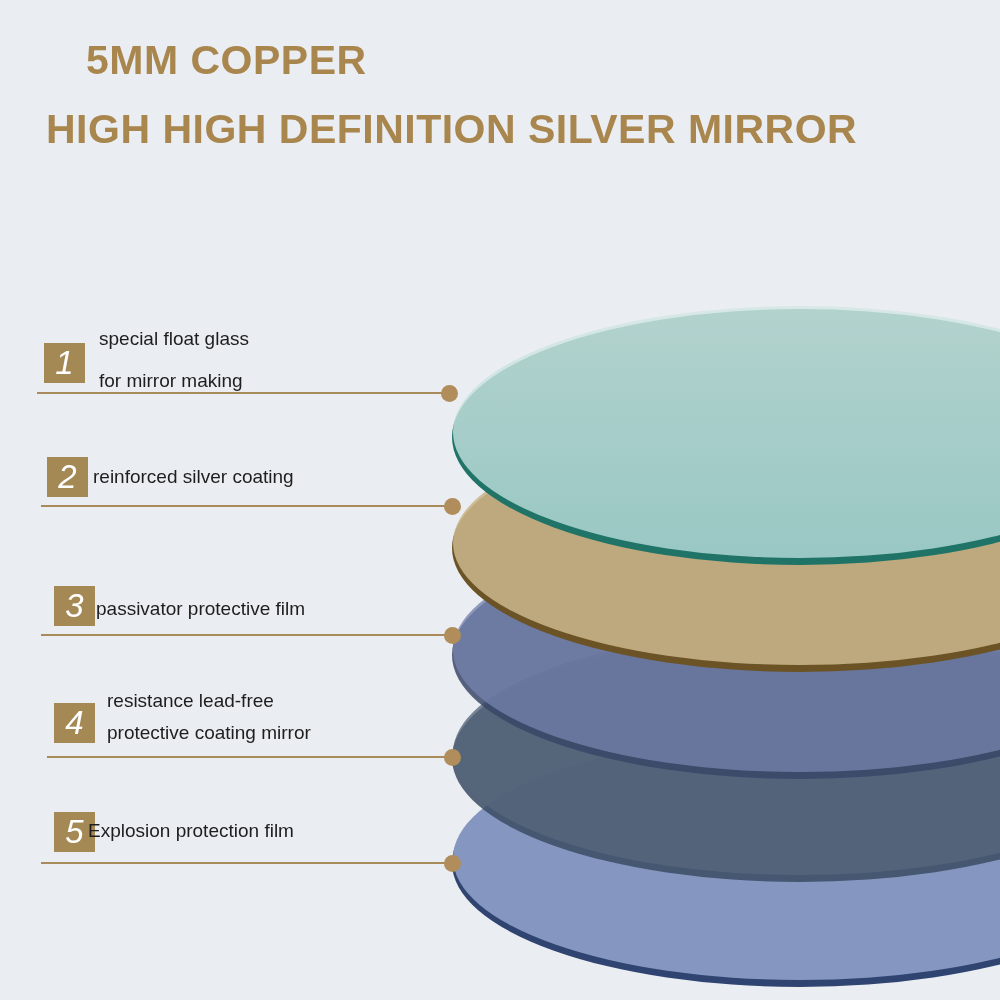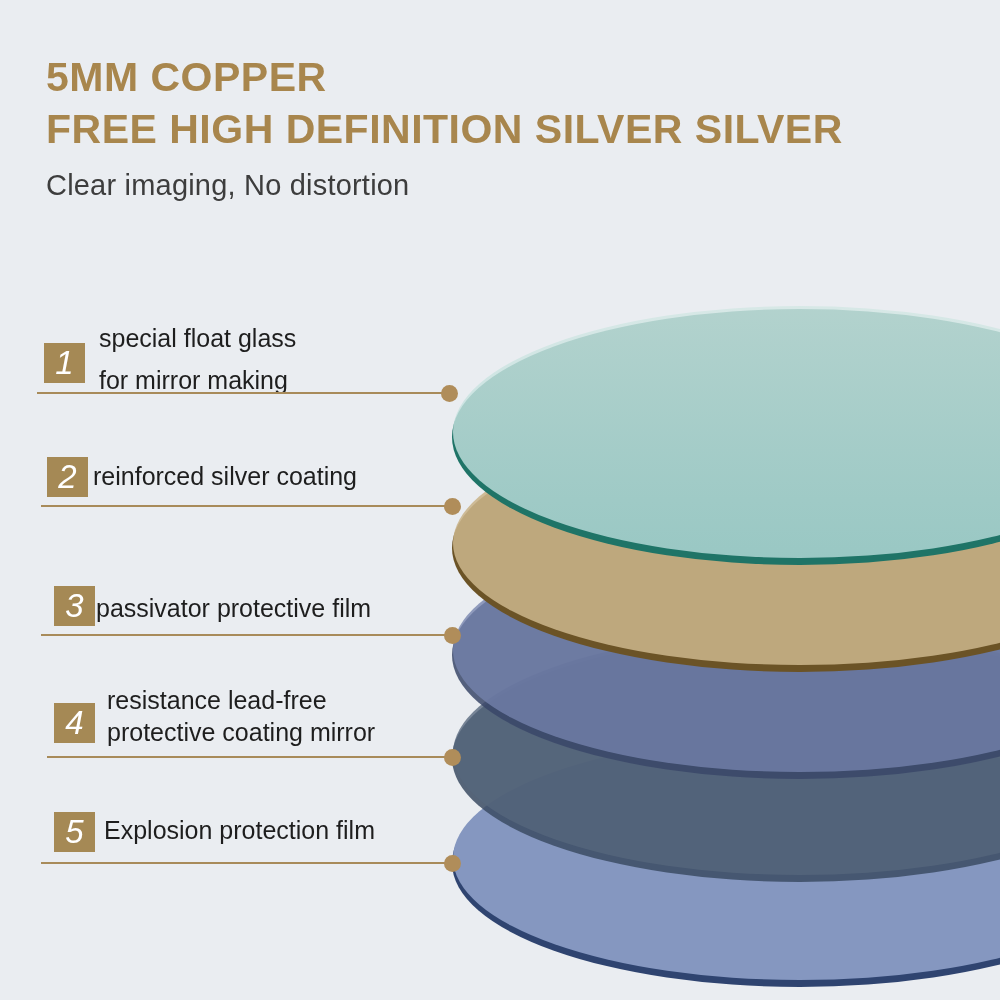--- a/index.html
+++ b/index.html
@@ -7,52 +7,51 @@
       width:1000px; height:1000px; overflow:hidden;
       background:#eaedf1;
       position:relative;
       font-family:"Liberation Sans", sans-serif;
     }
     .title {
       position:absolute; left:46px; margin:0;
       color:#a8864d; font-weight:bold; font-size:41px; letter-spacing:0.5px;
       white-space:nowrap; line-height:1;
     }
-    #t1 { top:57px; }
+    #t1 { top:40px;margin-left:40px; }
     #t2 { top:109px; }
     .subtitle {
       position:absolute; left:46px; top:167px;
       color:#3d3d3d; font-size:29px; line-height:37px; letter-spacing:0.2px;
     }
     .subtitle div { white-space:nowrap; }
 
     .layer-label { position:absolute; left:0; top:0; }
     .num {
       position:absolute; width:41px; height:40px;
       background:#a58955; color:#fff;
       font-style:italic; font-size:33px; line-height:40px; text-align:center;
     }
     .ltext {
-      position:absolute; color:#1e1e1e; font-size:25px; line-height:33px; white-space:nowrap;
+      position:absolute; color:#1e1e1e; font-size:19px; line-height:33px; white-space:nowrap;
     }
     .leader {
       position:absolute; height:2px; background:#a88b5a;
     }
     .dot {
       position:absolute; width:17px; height:17px; border-radius:50%; background:#b08d5a;
     }
     svg.stack { position:absolute; left:0; top:0; }
   </style>
 </head>
 <body>
 
 <h1 id="t1" class="title">5MM COPPER</h1>
-<h1 id="t2" class="title">FREE HIGH DEFINITION SILVER SILVER</h1>
+<h1 id="t2" class="title">HIGH HIGH DEFINITION SILVER MIRROR</h1>
 <div class="subtitle">
-  <div>Clear imaging, No distortion</div>
 </div>
 
 <svg class="stack" width="1000" height="1000" viewBox="0 0 1000 1000">
   <defs>
     <linearGradient id="gTop" x1="0" y1="0" x2="0" y2="1">
       <stop offset="0" stop-color="#d3e7e4"></stop>
       <stop offset="1" stop-color="#b4dad8"></stop>
     </linearGradient>
   </defs>
 
@@ -107,16 +106,16 @@
 <div class="layer-label">
   <div class="num" style="left:54px;top:703px;">4</div>
   <div class="ltext" style="left:107px;top:684px;">resistance lead-free</div>
   <div class="ltext" style="left:107px;top:716px;">protective coating mirror</div>
   <div class="leader" style="left:47px;top:756px;width:404px;"></div>
   <div class="dot" style="left:444px;top:749px;"></div>
 </div>
 
 <div class="layer-label">
   <div class="num" style="left:54px;top:812px;">5</div>
-  <div class="ltext" style="left:104px;top:814px;">Explosion protection film</div>
+  <div class="ltext" style="left:88px;top:814px;">Explosion protection film</div>
   <div class="leader" style="left:41px;top:862px;width:410px;"></div>
   <div class="dot" style="left:444px;top:855px;"></div>
 </div>
 
 </body></html>

